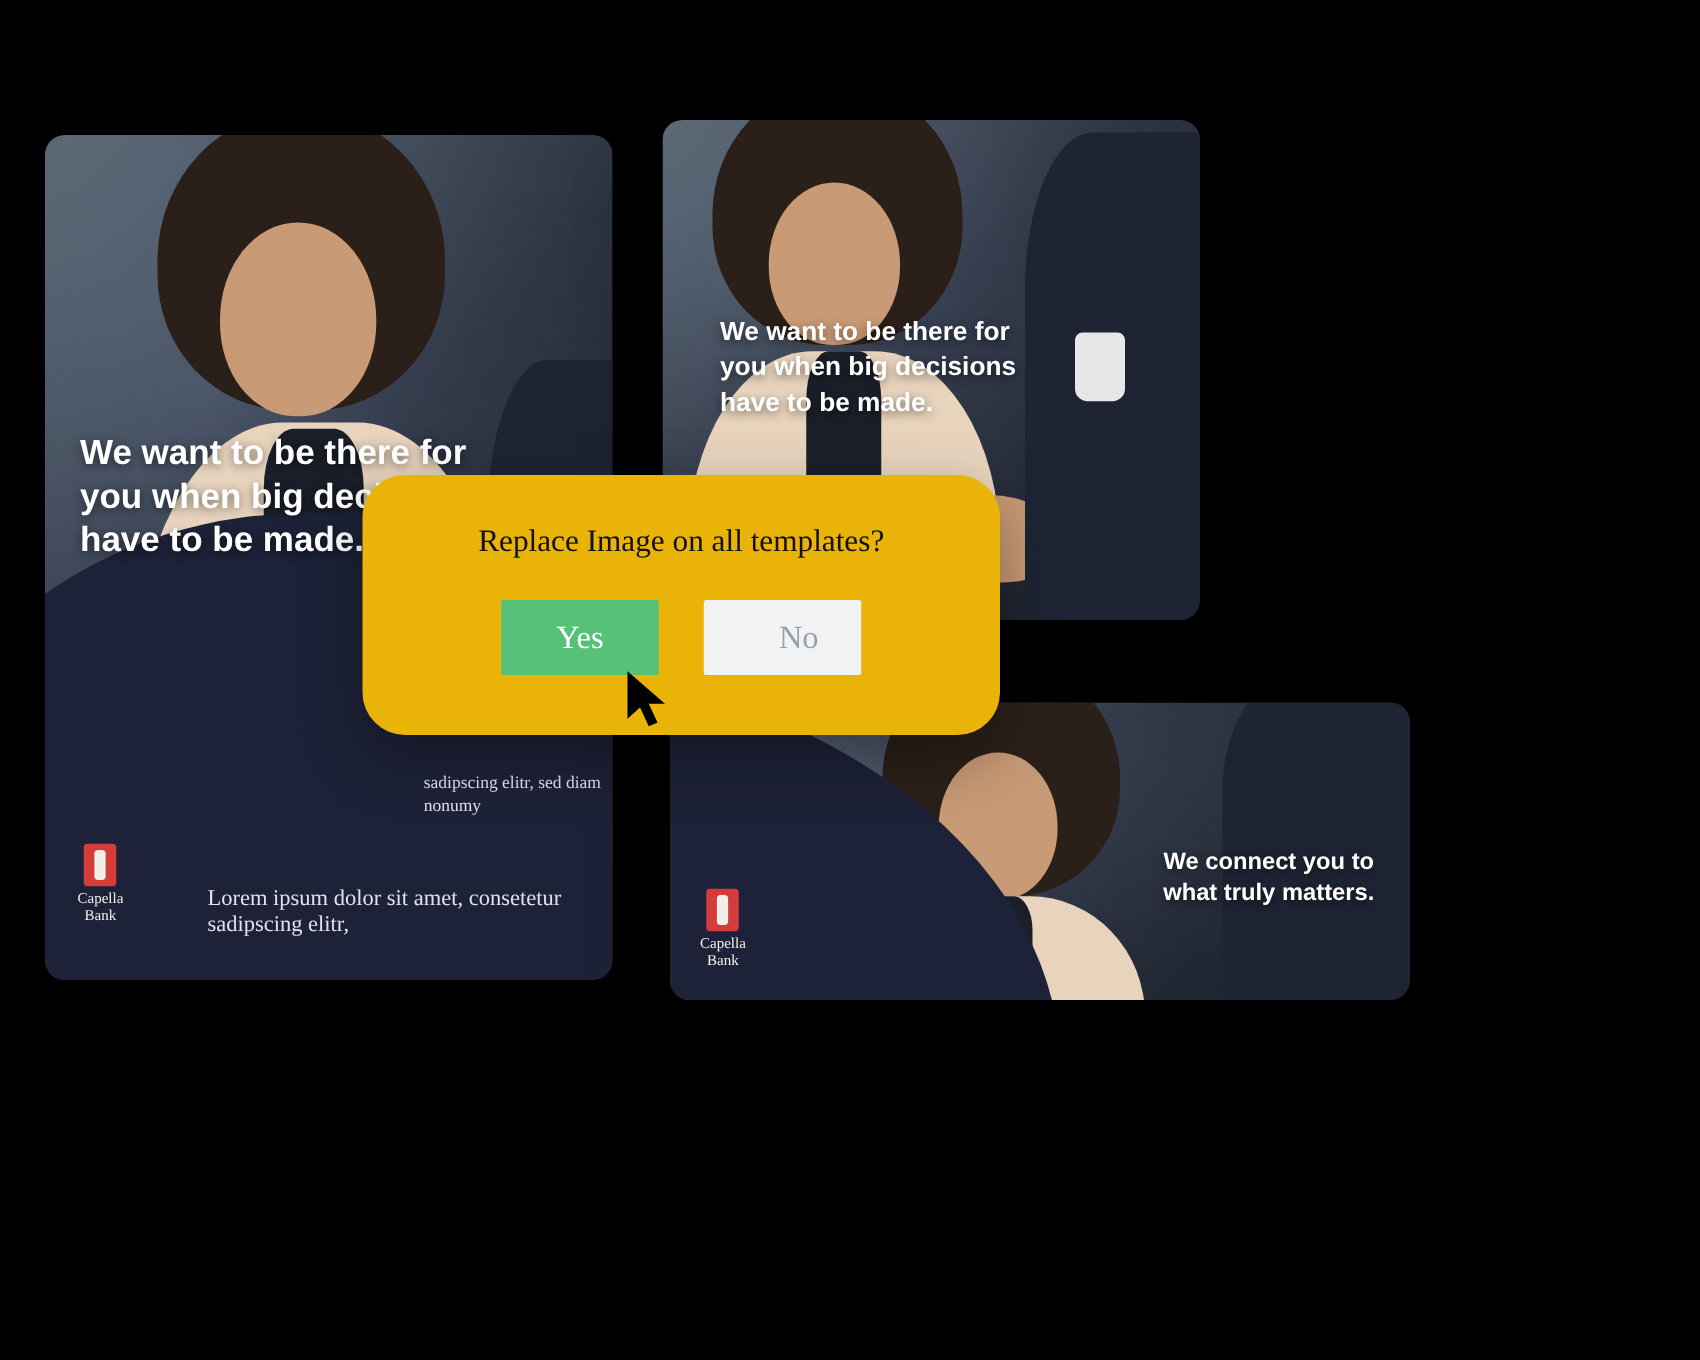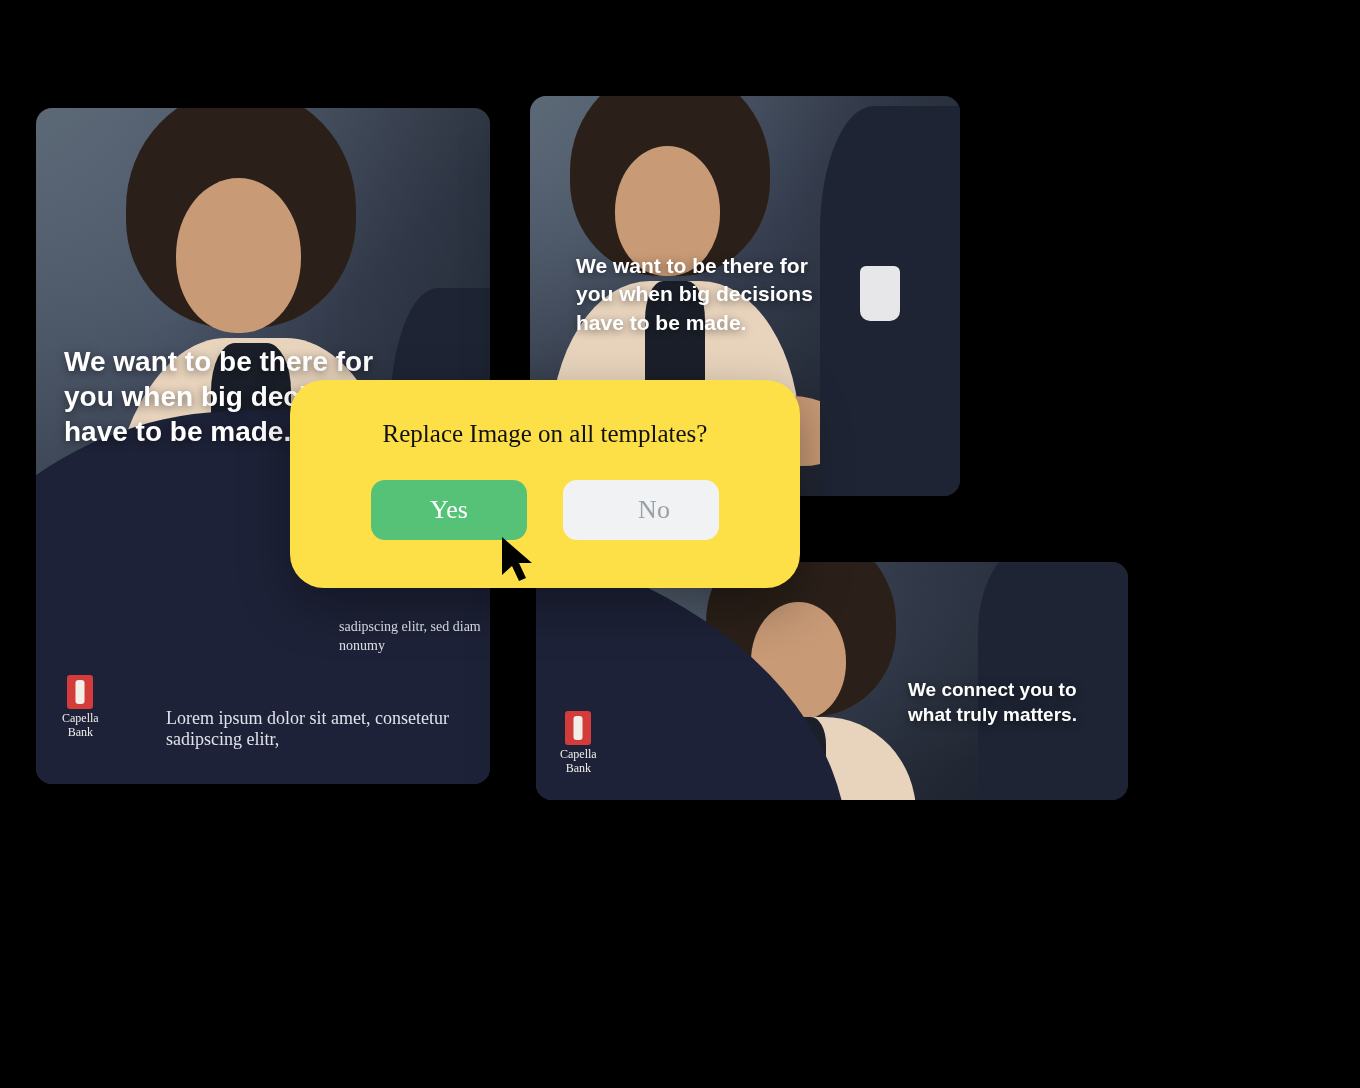--- a/index.html
+++ b/index.html
@@ -204,60 +204,60 @@
     position: absolute;
     left: 24px;
     bottom: 24px;
     display: flex;
     flex-direction: column;
     align-items: center;
     gap: 3px;
   }
   .card3 .headline {
     position: absolute;
-    right: 30px;
+    right: 18px;
     top: 116px;
     width: 190px;
     color: #ffffff;
     font-size: 19px;
     line-height: 1.3;
     font-weight: 600;
-    text-align: left;
+    text-align: center;
     text-shadow: 0 2px 8px rgba(0,0,0,0.5);
   }
 
   
   .dialog {
     position: absolute;
     left: 290px;
     top: 380px;
     width: 510px;
-    background: #fde047;
+    background: #eab308;
     border-radius: 34px;
     box-shadow: 0 18px 50px rgba(0,0,0,0.35);
     padding: 40px 48px 48px 48px;
     box-sizing: border-box;
     text-align: center;
   }
   .dialog .title {
     font-family: Georgia, "Times New Roman", serif;
     font-size: 25px;
     font-weight: 500;
     color: #111111;
     margin-bottom: 32px;
   }
   .dialog .buttons {
     display: flex;
     justify-content: center;
     gap: 36px;
   }
   .btn {
-    width: 156px;
+    width: 126px;
     height: 60px;
-    border-radius: 14px;
+    border-radius: 2px;
     font-size: 26px;
     font-family: Georgia, serif;
     display: flex;
     align-items: center;
     justify-content: center;
     cursor: pointer;
     border: none;
   }
   .btn-yes {
     background: #55c278;

